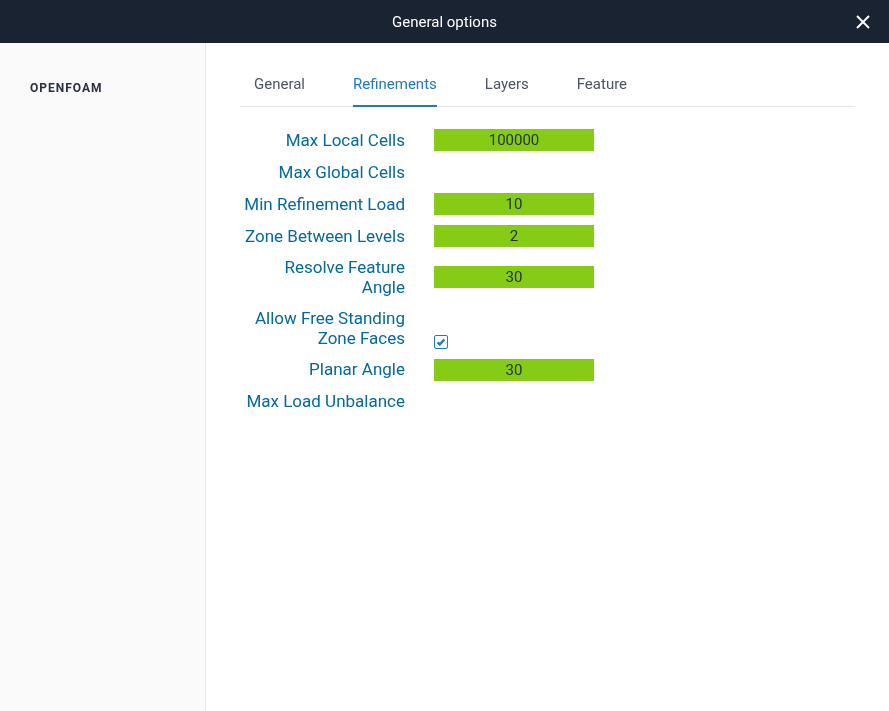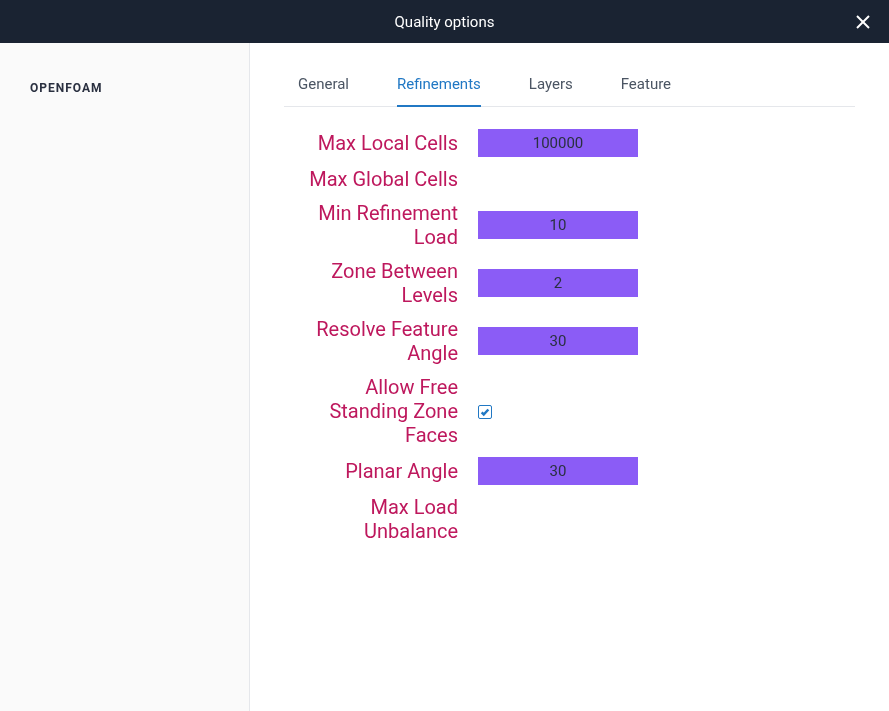--- a/index.html
+++ b/index.html
@@ -43,21 +43,21 @@
       width: 16px;
       height: 16px;
       stroke: #ffffff;
       stroke-width: 2;
     }
     .body {
       display: flex;
       height: calc(100% - 43px);
     }
     .sidebar {
-      width: 250px;
+      width: 206px;
       border-right: 1px solid #e5e7eb;
       padding-top: 32px;
       background: #fafafa;
     }
     .sidebar-item {
       padding: 6px 30px;
       font-size: 12px;
       font-weight: 700;
       letter-spacing: 1px;
       color: #2a3040;
@@ -90,38 +90,38 @@
     }
     .form-row {
       display: flex;
       align-items: center;
       margin-bottom: 10px;
       min-height: 22px;
     }
     .form-label {
       width: 194px;
       text-align: right;
-      font-size: 20px;
-      color: #be185d;
-      padding-right: 20px;
+      font-size: 17px;
+      color: #0369a1;
+      padding-right: 29px;
       line-height: 1.2;
     }
     .form-input {
       width: 160px;
-      height: 28px;
+      height: 22px;
       border: none;
-      background: #8b5cf6;
+      background: #84cc16;
       text-align: center;
       font-size: 15px;
       color: #2a3040;
       font-family: inherit;
       outline: none;
     }
     .form-row-checkbox {
-      align-items: center;
+      align-items: flex-end;
     }
     .form-row-checkbox .form-label {
       padding-top: 0;
     }
     .checkbox-wrap {
       padding-top: 2px;
     }
     .checkbox {
       width: 14px;
       height: 14px;
@@ -138,21 +138,21 @@
       height: 10px;
       stroke: #2178c4;
       stroke-width: 3;
       fill: none;
     }
   </style>
 </head>
 <body>
 
 <div class="header">
-  <div class="header-title">Quality options</div>
+  <div class="header-title">General options</div>
   <div class="close-btn">
     <svg viewBox="0 0 16 16">
       <line x1="2" y1="2" x2="14" y2="14"></line>
       <line x1="14" y1="2" x2="2" y2="14"></line>
     </svg>
   </div>
 </div>
 
 <div class="body">
   <div class="sidebar">

